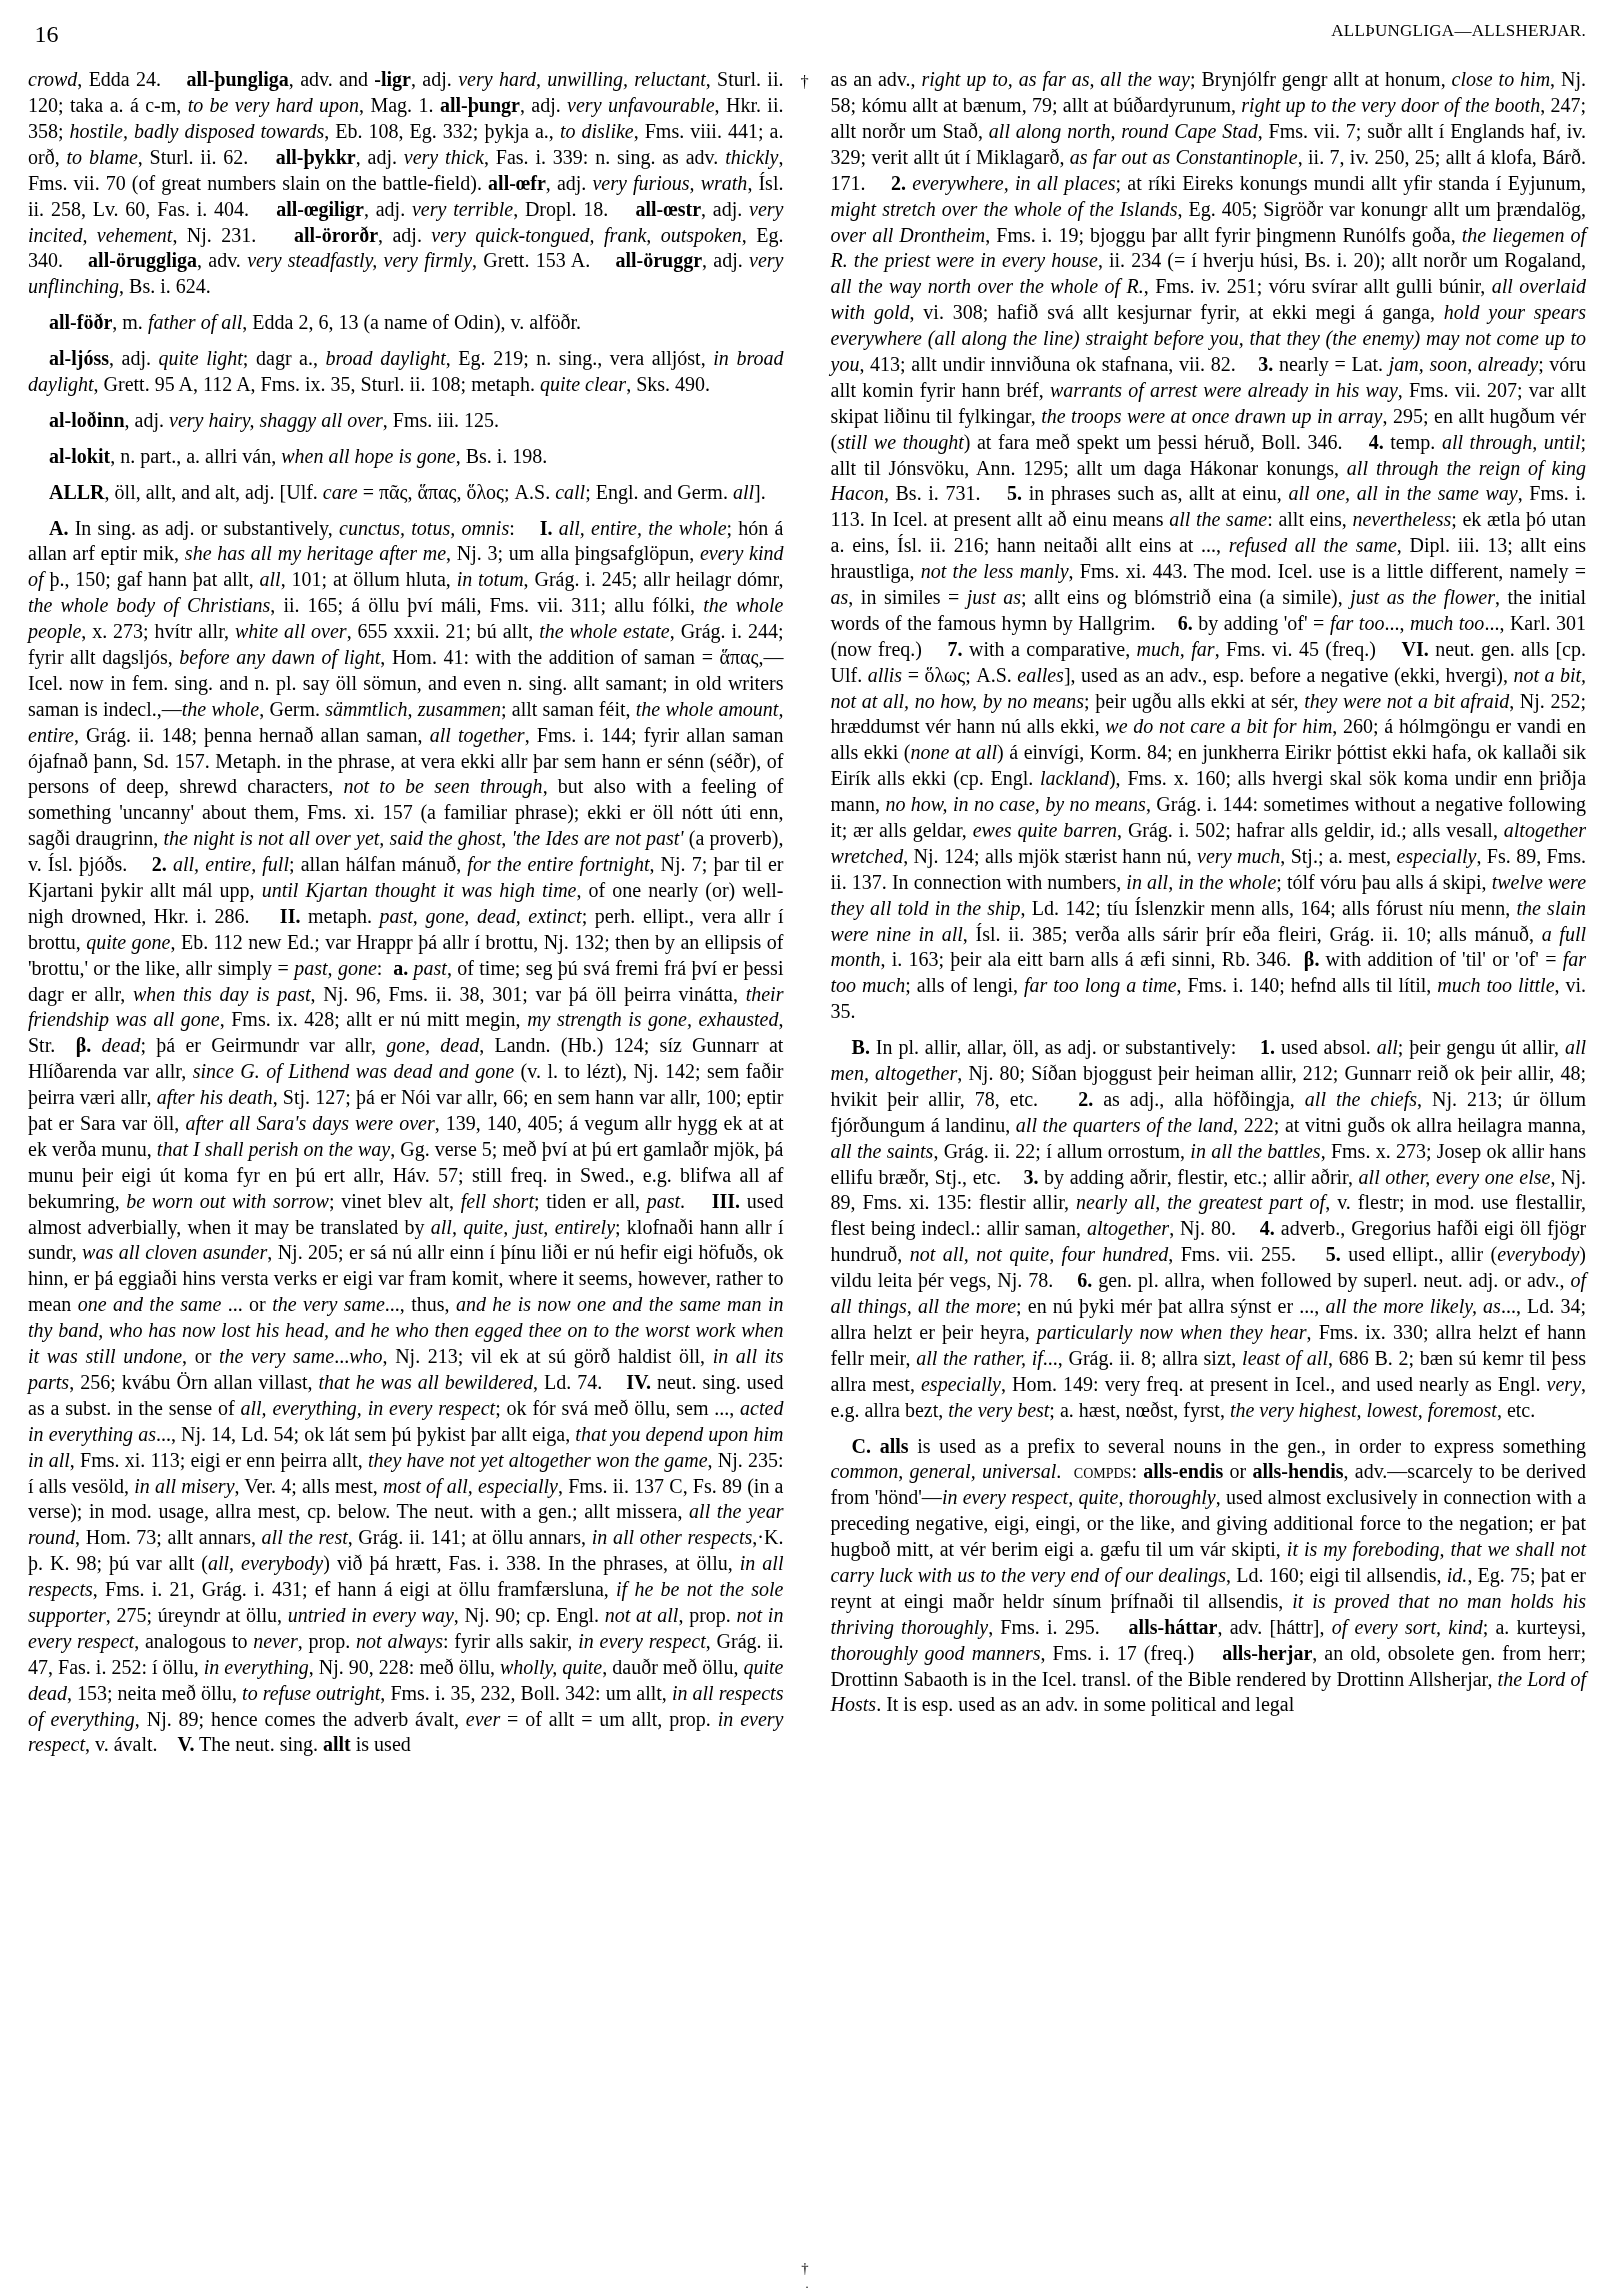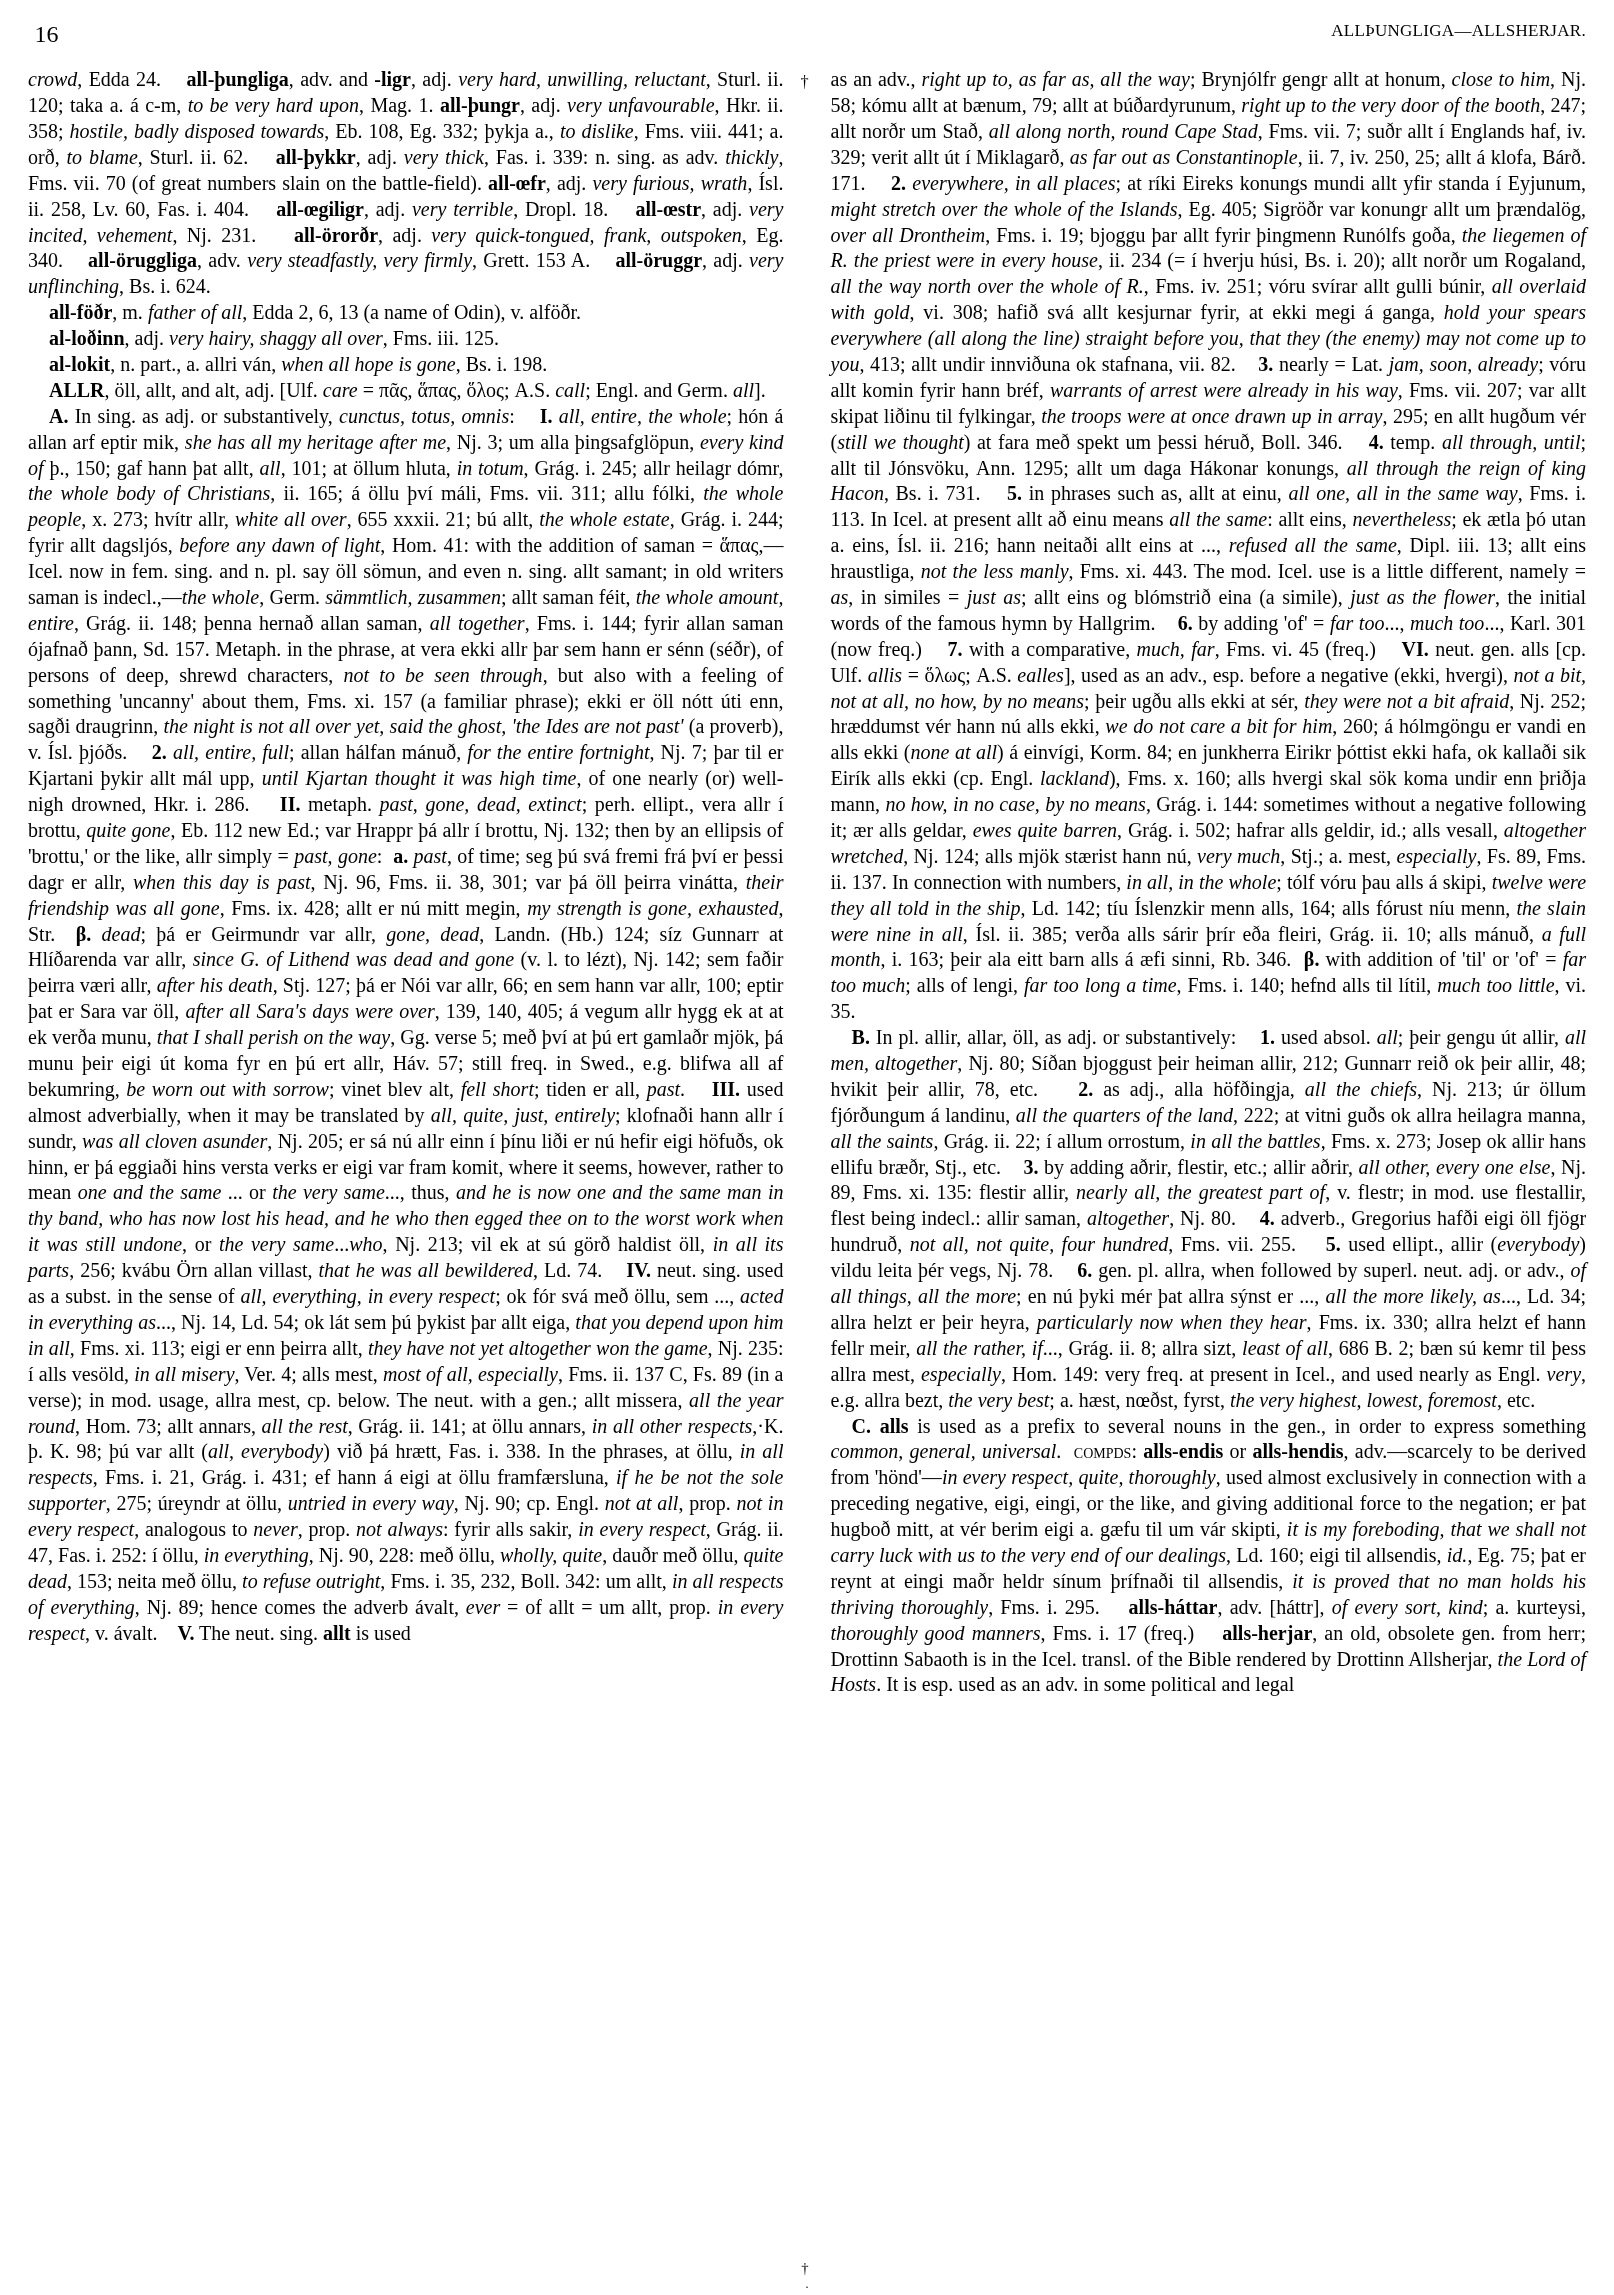--- a/index.html
+++ b/index.html
@@ -74,21 +74,21 @@
     left: 6.5px;
     top: 2194px;
     font-size: 14.7px;
     line-height: 1;
   }
   .entry {
     margin: 0;
     padding: 0;
     text-indent: 0;
   }
-  .entry + .entry { margin-top: 0; }
+  .entry + .entry { margin-top: 10px; }
   .indent { text-indent: 21px; }
   .it { font-style: italic; }
   .bd { font-weight: bold; }
   .sc { font-variant: small-caps; }
   .num { font-weight: bold; }
   .bottom-mark {
     position: absolute;
     bottom: 3.3px;
     left: 50%;
     transform: translateX(-50%);
@@ -104,20 +104,21 @@
   <div class="header">
     <div class="folio">16</div>
     <div class="running-head">ALLÞUNGLIGA—ALLSHERJAR.</div>
   </div>
 
   <div class="columns">
 
     <div class="col col-left">
       <p class="entry"><span class="it">crowd</span>, Edda 24.&nbsp;&nbsp;&nbsp;&nbsp;<span class="bd">all-þungliga</span>, adv. and <span class="bd">-ligr</span>, adj. <span class="it">very hard, unwilling, reluctant</span>, Sturl. ii. 120; taka a. á c-m, <span class="it">to be very hard upon</span>, Mag. 1. <span class="bd">all-þungr</span>, adj. <span class="it">very unfavourable</span>, Hkr. ii. 358; <span class="it">hostile, badly disposed towards</span>, Eb. 108, Eg. 332; þykja a., <span class="it">to dislike</span>, Fms. viii. 441; a. orð, <span class="it">to blame</span>, Sturl. ii. 62.&nbsp;&nbsp;&nbsp;&nbsp;<span class="bd">all-þykkr</span>, adj. <span class="it">very thick</span>, Fas. i. 339: n. sing. as adv. <span class="it">thickly</span>, Fms. vii. 70 (of great numbers slain on the battle-field). <span class="bd">all-œfr</span>, adj. <span class="it">very furious, wrath</span>, Ísl. ii. 258, Lv. 60, Fas. i. 404.&nbsp;&nbsp;&nbsp;&nbsp;<span class="bd">all-œgiligr</span>, adj. <span class="it">very terrible</span>, Dropl. 18.&nbsp;&nbsp;&nbsp;&nbsp;<span class="bd">all-œstr</span>, adj. <span class="it">very incited, vehement</span>, Nj. 231.&nbsp;&nbsp;&nbsp;&nbsp;<span class="bd">all-örorðr</span>, adj. <span class="it">very quick-tongued, frank, outspoken</span>, Eg. 340.&nbsp;&nbsp;&nbsp;&nbsp;<span class="bd">all-öruggliga</span>, adv. <span class="it">very steadfastly, very firmly</span>, Grett. 153 A.&nbsp;&nbsp;&nbsp;&nbsp;<span class="bd">all-öruggr</span>, adj. <span class="it">very unflinching</span>, Bs. i. 624.</p>
       <p class="entry indent"><span class="bd">all-föðr</span>, m. <span class="it">father of all</span>, Edda 2, 6, 13 (a name of Odin), v. alföðr.</p>
+      <p class="entry indent"><span class="bd">al-ljóss</span>, adj. <span class="it">quite light</span>; dagr a., <span class="it">broad daylight</span>, Eg. 219; n. sing., vera alljóst, <span class="it">in broad daylight</span>, Grett. 95 A, 112 A, Fms. ix. 35, Sturl. ii. 108; metaph. <span class="it">quite clear</span>, Sks. 490.</p>
       <p class="entry indent"><span class="bd">al-loðinn</span>, adj. <span class="it">very hairy, shaggy all over</span>, Fms. iii. 125.</p>
       <p class="entry indent"><span class="bd">al-lokit</span>, n. part., a. allri ván, <span class="it">when all hope is gone</span>, Bs. i. 198.</p>
       <p class="entry indent"><span class="bd">ALLR</span>, öll, allt, and alt, adj. [Ulf. <span class="it">care</span> = πᾶς, ἅπας, ὅλος; A.S. <span class="it">call</span>; Engl. and Germ. <span class="it">all</span>].</p>
       <p class="entry indent"><span class="bd">A.</span> In sing. as adj. or substantively, <span class="it">cunctus, totus, omnis</span>:&nbsp;&nbsp;&nbsp;&nbsp;<span class="num">I.</span> <span class="it">all, entire, the whole</span>; hón á allan arf eptir mik, <span class="it">she has all my heritage after me</span>, Nj. 3; um alla þingsafglöpun, <span class="it">every kind of</span> þ., 150; gaf hann þat allt, <span class="it">all</span>, 101; at öllum hluta, <span class="it">in totum</span>, Grág. i. 245; allr heilagr dómr, <span class="it">the whole body of Christians</span>, ii. 165; á öllu því máli, Fms. vii. 311; allu fólki, <span class="it">the whole people</span>, x. 273; hvítr allr, <span class="it">white all over</span>, 655 xxxii. 21; bú allt, <span class="it">the whole estate</span>, Grág. i. 244; fyrir allt dagsljós, <span class="it">before any dawn of light</span>, Hom. 41: with the addition of saman = ἅπας,—Icel. now in fem. sing. and n. pl. say öll sömun, and even n. sing. allt samant; in old writers saman is indecl.,—<span class="it">the whole</span>, Germ. <span class="it">sämmtlich, zusammen</span>; allt saman féit, <span class="it">the whole amount, entire</span>, Grág. ii. 148; þenna hernað allan saman, <span class="it">all together</span>, Fms. i. 144; fyrir allan saman ójafnað þann, Sd. 157. Metaph. in the phrase, at vera ekki allr þar sem hann er sénn (séðr), of persons of deep, shrewd characters, <span class="it">not to be seen through</span>, but also with a feeling of something 'uncanny' about them, Fms. xi. 157 (a familiar phrase); ekki er öll nótt úti enn, sagði draugrinn, <span class="it">the night is not all over yet, said the ghost, 'the Ides are not past'</span> (a proverb), v. Ísl. þjóðs.&nbsp;&nbsp;&nbsp;&nbsp;<span class="num">2.</span> <span class="it">all, entire, full</span>; allan hálfan mánuð, <span class="it">for the entire fortnight</span>, Nj. 7; þar til er Kjartani þykir allt mál upp, <span class="it">until Kjartan thought it was high time</span>, of one nearly (or) well-nigh drowned, Hkr. i. 286.&nbsp;&nbsp;&nbsp;&nbsp;<span class="num">II.</span> metaph. <span class="it">past, gone, dead, extinct</span>; perh. ellipt., vera allr í brottu, <span class="it">quite gone</span>, Eb. 112 new Ed.; var Hrappr þá allr í brottu, Nj. 132; then by an ellipsis of 'brottu,' or the like, allr simply = <span class="it">past, gone</span>:&nbsp;&nbsp;<span class="bd">a.</span> <span class="it">past</span>, of time; seg þú svá fremi frá því er þessi dagr er allr, <span class="it">when this day is past</span>, Nj. 96, Fms. ii. 38, 301; var þá öll þeirra vinátta, <span class="it">their friendship was all gone</span>, Fms. ix. 428; allt er nú mitt megin, <span class="it">my strength is gone, exhausted</span>, Str.&nbsp;&nbsp;<span class="bd">β.</span> <span class="it">dead</span>; þá er Geirmundr var allr, <span class="it">gone, dead</span>, Landn. (Hb.) 124; síz Gunnarr at Hlíðarenda var allr, <span class="it">since G. of Lithend was dead and gone</span> (v. l. to lézt), Nj. 142; sem faðir þeirra væri allr, <span class="it">after his death</span>, Stj. 127; þá er Nói var allr, 66; en sem hann var allr, 100; eptir þat er Sara var öll, <span class="it">after all Sara's days were over</span>, 139, 140, 405; á vegum allr hygg ek at at ek verða munu, <span class="it">that I shall perish on the way</span>, Gg. verse 5; með því at þú ert gamlaðr mjök, þá munu þeir eigi út koma fyr en þú ert allr, Háv. 57; still freq. in Swed., e.g. blifwa all af bekumring, <span class="it">be worn out with sorrow</span>; vinet blev alt, <span class="it">fell short</span>; tiden er all, <span class="it">past</span>.&nbsp;&nbsp;&nbsp;&nbsp;<span class="num">III.</span> used almost adverbially, when it may be translated by <span class="it">all, quite, just, entirely</span>; klofnaði hann allr í sundr, <span class="it">was all cloven asunder</span>, Nj. 205; er sá nú allr einn í þínu liði er nú hefir eigi höfuðs, ok hinn, er þá eggiaði hins versta verks er eigi var fram komit, where it seems, however, rather to mean <span class="it">one and the same</span> ... or <span class="it">the very same</span>..., thus, <span class="it">and he is now one and the same man in thy band, who has now lost his head, and he who then egged thee on to the worst work when it was still undone</span>, or <span class="it">the very same</span>...<span class="it">who</span>, Nj. 213; vil ek at sú görð haldist öll, <span class="it">in all its parts</span>, 256; kvábu Örn allan villast, <span class="it">that he was all bewildered</span>, Ld. 74.&nbsp;&nbsp;&nbsp;&nbsp;<span class="num">IV.</span> neut. sing. used as a subst. in the sense of <span class="it">all, everything, in every respect</span>; ok fór svá með öllu, sem ..., <span class="it">acted in everything as</span>..., Nj. 14, Ld. 54; ok lát sem þú þykist þar allt eiga, <span class="it">that you depend upon him in all</span>, Fms. xi. 113; eigi er enn þeirra allt, <span class="it">they have not yet altogether won the game</span>, Nj. 235: í alls vesöld, <span class="it">in all misery</span>, Ver. 4; alls mest, <span class="it">most of all, especially</span>, Fms. ii. 137 C, Fs. 89 (in a verse); in mod. usage, allra mest, cp. below. The neut. with a gen.; allt missera, <span class="it">all the year round</span>, Hom. 73; allt annars, <span class="it">all the rest</span>, Grág. ii. 141; at öllu annars, <span class="it">in all other respects</span>,·K. þ. K. 98; þú var allt (<span class="it">all, everybody</span>) við þá hrætt, Fas. i. 338. In the phrases, at öllu, <span class="it">in all respects</span>, Fms. i. 21, Grág. i. 431; ef hann á eigi at öllu framfærsluna, <span class="it">if he be not the sole supporter</span>, 275; úreyndr at öllu, <span class="it">untried in every way</span>, Nj. 90; cp. Engl. <span class="it">not at all</span>, prop. <span class="it">not in every respect</span>, analogous to <span class="it">never</span>, prop. <span class="it">not always</span>: fyrir alls sakir, <span class="it">in every respect</span>, Grág. ii. 47, Fas. i. 252: í öllu, <span class="it">in everything</span>, Nj. 90, 228: með öllu, <span class="it">wholly, quite</span>, dauðr með öllu, <span class="it">quite dead</span>, 153; neita með öllu, <span class="it">to refuse outright</span>, Fms. i. 35, 232, Boll. 342: um allt, <span class="it">in all respects of everything</span>, Nj. 89; hence comes the adverb ávalt, <span class="it">ever</span> = of allt = um allt, prop. <span class="it">in every respect</span>, v. ávalt.&nbsp;&nbsp;&nbsp;&nbsp;<span class="num">V.</span> The neut. sing. <span class="bd">allt</span> is used</p>
     </div>
 
     <div class="gutter">
       <span class="dagger">†</span>
       <span class="dagger2">†</span>
     </div>

